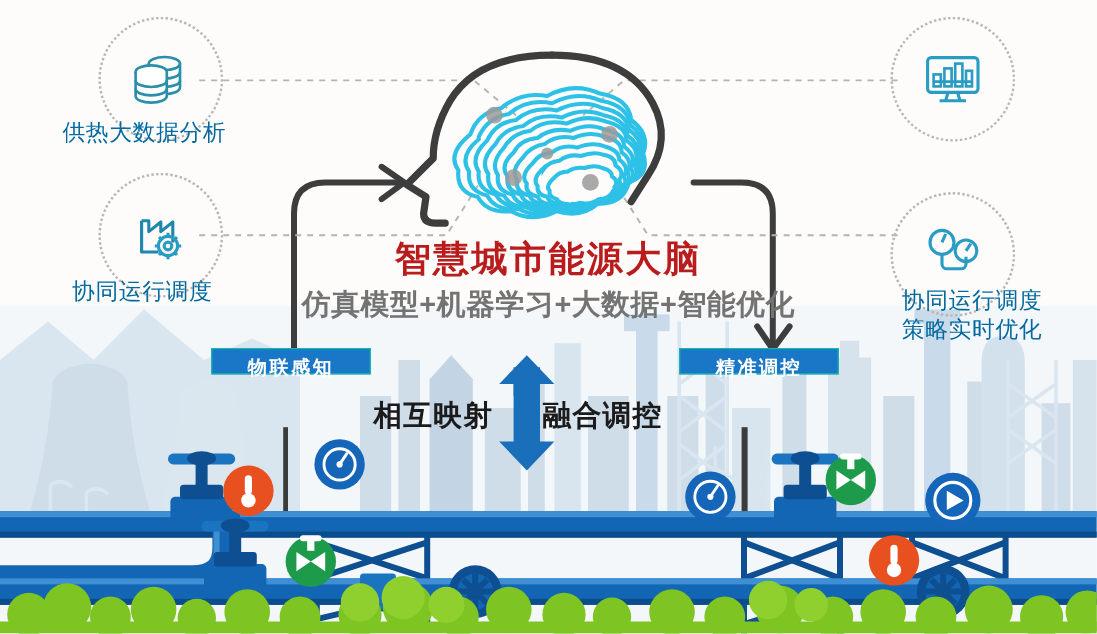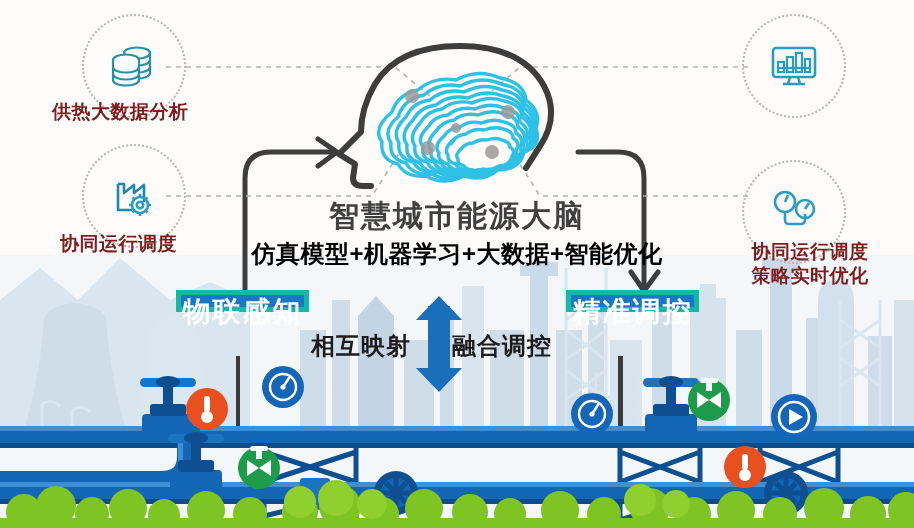--- a/index.html
+++ b/index.html
@@ -17,43 +17,43 @@
   .node{position:absolute;width:108px;height:108px;}
   .dotcircle{
     position:absolute;left:0;top:0;width:104px;height:104px;
     border:2px dotted #b9b6b2;border-radius:50%;
     box-sizing:border-box;
   }
   .node .glyph{position:absolute;left:24px;top:24px;width:56px;height:56px;}
 
   .nodelabel{
     position:absolute;
-    color:#7f1d1d;
+    color:#0369a1;
     font-size:19px;
-    font-weight:700;
+    font-weight:400;
     line-height:1.26;
     white-space:pre;
     letter-spacing:.5px;
   }
 
   
   #title-main{
     position:absolute;left:0;top:196px;width:914px;text-align:center;
-    font-size:30px;font-weight:700;color:#404040;letter-spacing:2px;
+    font-size:30px;font-weight:700;color:#b91c1c;letter-spacing:2px;
   }
   #title-sub{
     position:absolute;left:0;top:238px;width:914px;text-align:center;
-    font-size:24px;font-weight:700;color:#000000;letter-spacing:.5px;
+    font-size:24px;font-weight:700;color:#737373;letter-spacing:.5px;
   }
 
   
   .bluebox{
     position:absolute;height:22px;line-height:34px;
-    background:#1a76c6;border:5px solid #14b8a6;
-    color:#ffffff;font-size:28px;font-weight:700;
+    background:#1a76c6;border:1px solid #14b8a6;
+    color:#ffffff;font-size:16px;font-weight:700;
     text-align:center;letter-spacing:2px;
     box-sizing:border-box;
   }
   #box-left{left:176px;top:290px;width:133px;}
   #box-right{left:566px;top:290px;width:133px;}
 
   
   .midlabel{
     position:absolute;top:330px;
     font-size:24px;font-weight:700;color:#1b1b1b;letter-spacing:1px;text-align:center;

